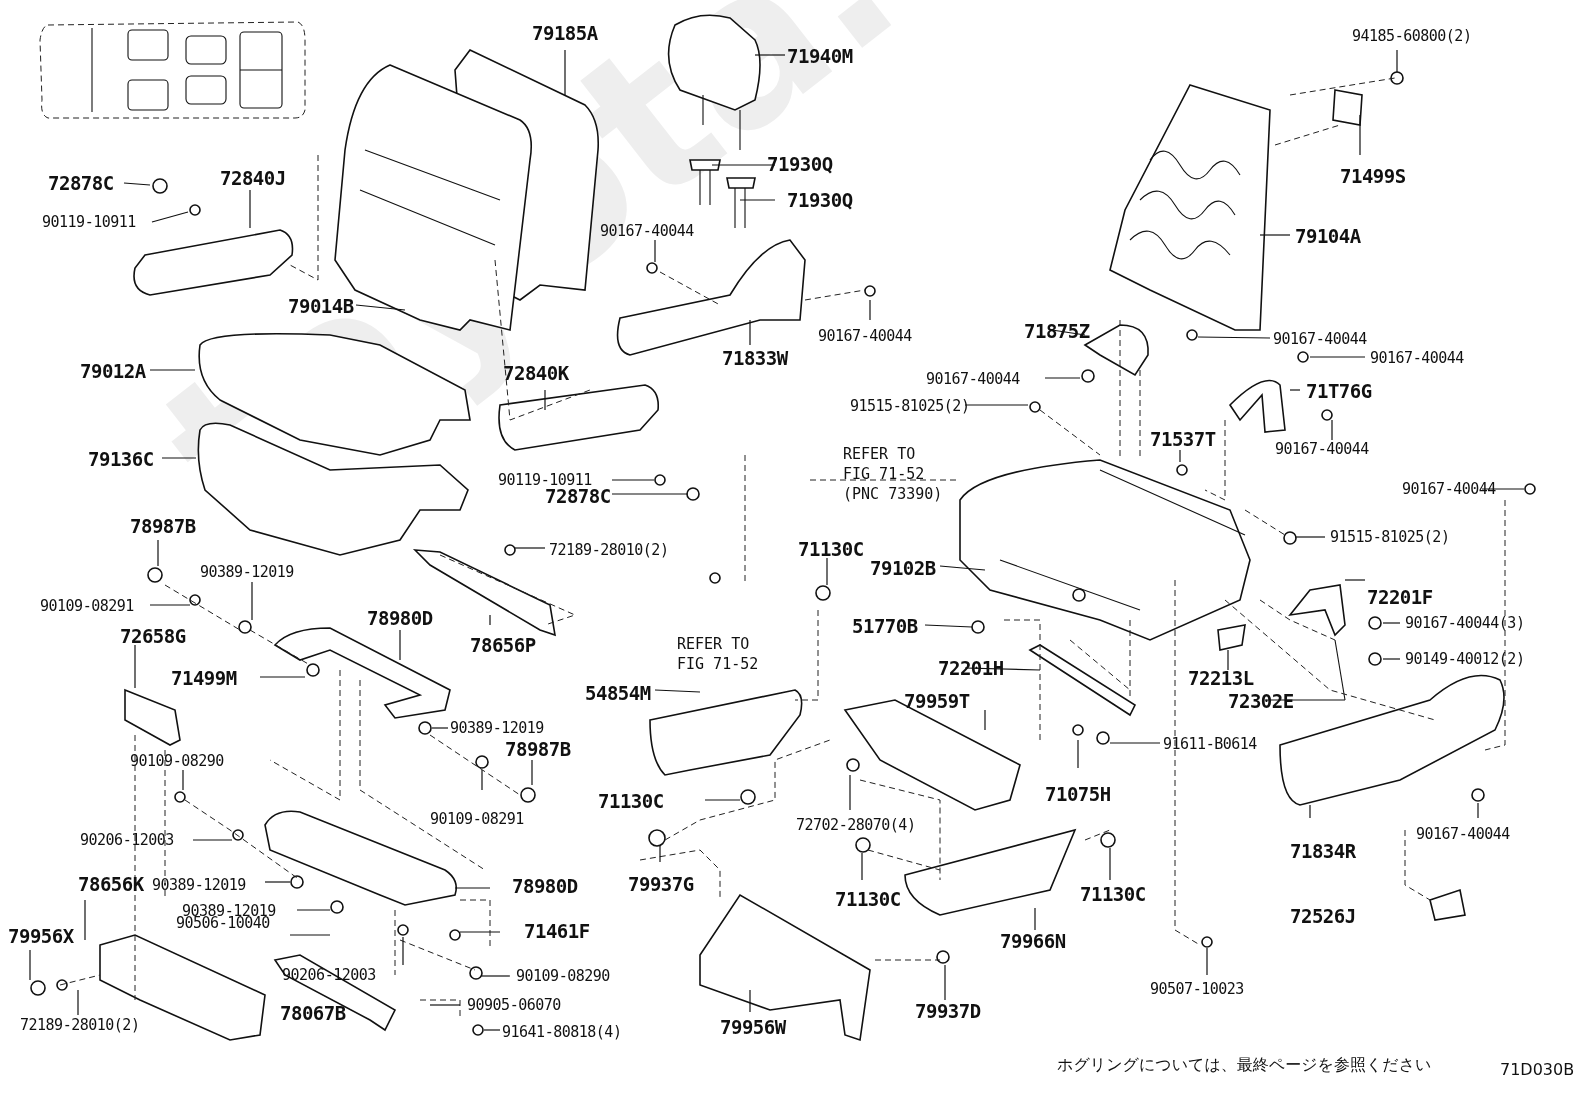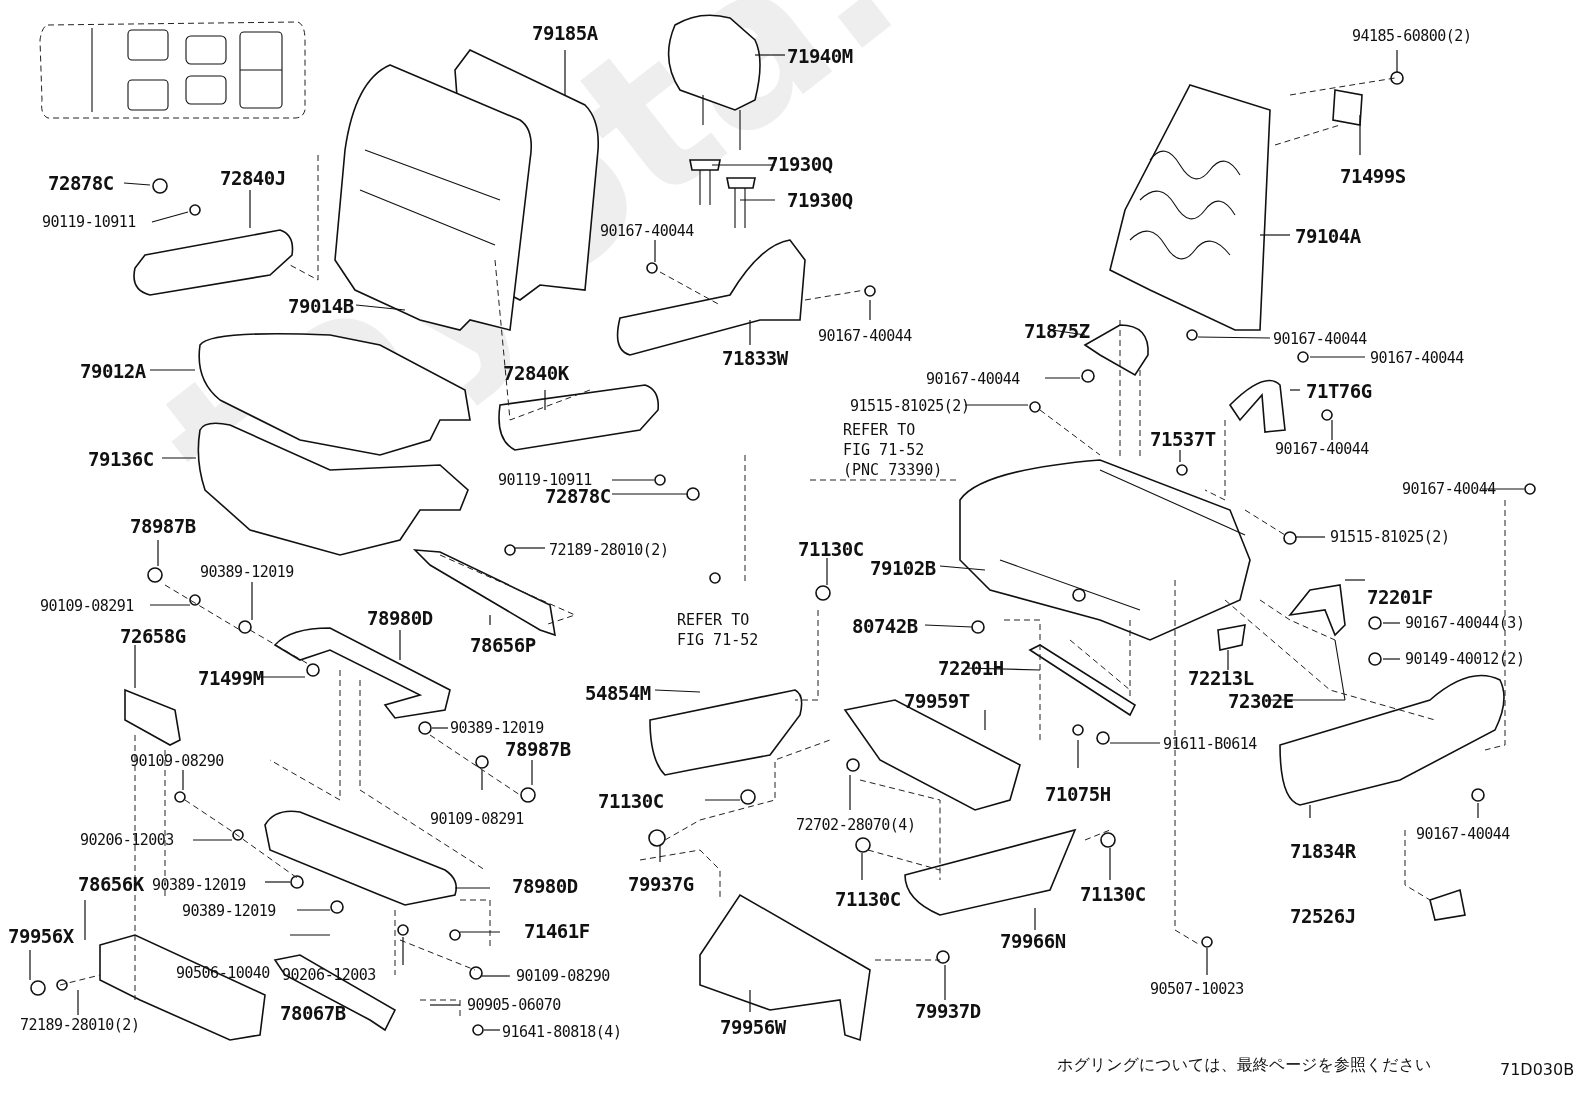--- a/index.html
+++ b/index.html
@@ -1,21 +1,21 @@
 <!DOCTYPE html>
 <html><head>
 <meta charset="utf-8">
 <style>
   html, body { margin:0; padding:0; background:#ffffff; }
   body { width:1592px; height:1099px; position:relative; overflow:hidden; font-family:"DejaVu Sans Mono","Liberation Mono",monospace; }
   #canvas { position:absolute; left:0; top:0; width:1592px; height:1099px; }
   .lbl { position:absolute; font-family:"DejaVu Sans Mono","Liberation Mono",monospace; color:#111; white-space:nowrap; letter-spacing:-0.5px; }
   .big { font-size:19px; font-weight:bold; }
   .small { font-size:15px; }
-  .note { font-size:15px; line-height:20px; letter-spacing:0; }
+  .note { font-size:15px; line-height:20px; letter-spacing:0;margin-top:24px; }
   .footer { font-family:"DejaVu Sans","Liberation Sans",sans-serif; font-size:16px; color:#111; position:absolute; letter-spacing:0; }
   .code { font-family:"DejaVu Sans","Liberation Sans",sans-serif; font-size:16px; color:#111; position:absolute; }
   .watermark { position:absolute; left:120px; top:380px; font-family:"DejaVu Sans","Liberation Sans",sans-serif; font-size:210px; font-weight:bold; color:#eeeeee; transform:rotate(-38deg); transform-origin:left top; white-space:nowrap; pointer-events:none; }
   svg .part { fill:#fff; stroke:#111; stroke-width:1.6; }
   svg .thin { fill:none; stroke:#111; stroke-width:1.1; }
   svg .dash { fill:none; stroke:#222; stroke-width:1; stroke-dasharray:6 4; }
   svg .lead { fill:none; stroke:#111; stroke-width:1.2; }
 </style>
 </head>
 <body>
@@ -307,24 +307,24 @@
 <div class="lbl big" style="left:130px;top:515px">78987B</div>
 <div class="lbl small" style="left:549px;top:541px">72189-28010(2)</div>
 <div class="lbl big" style="left:798px;top:538px">71130C</div>
 <div class="lbl big" style="left:870px;top:557px">79102B</div>
 <div class="lbl small" style="left:200px;top:563px">90389-12019</div>
 <div class="lbl big" style="left:1367px;top:586px">72201F</div>
 <div class="lbl small" style="left:40px;top:597px">90109-08291</div>
 <div class="lbl big" style="left:367px;top:607px">78980D</div>
 <div class="lbl big" style="left:120px;top:625px">72658G</div>
 <div class="lbl big" style="left:470px;top:634px">78656P</div>
-<div class="lbl big" style="left:852px;top:615px">80742B</div>
+<div class="lbl big" style="left:852px;top:615px">51770B</div>
 <div class="lbl small" style="left:1405px;top:614px">90167-40044(3)</div>
 <div class="lbl small" style="left:1405px;top:650px">90149-40012(2)</div>
-<div class="lbl big" style="left:198px;top:667px">71499M</div>
+<div class="lbl big" style="left:171px;top:667px">71499M</div>
 <div class="lbl big" style="left:938px;top:657px">72201H</div>
 <div class="lbl big" style="left:1188px;top:667px">72213L</div>
 <div class="lbl big" style="left:1228px;top:690px">72302E</div>
 <div class="lbl big" style="left:585px;top:682px">54854M</div>
 <div class="lbl big" style="left:904px;top:690px">79959T</div>
 <div class="lbl small" style="left:450px;top:719px">90389-12019</div>
 <div class="lbl big" style="left:505px;top:738px">78987B</div>
 <div class="lbl small" style="left:1163px;top:735px">91611-B0614</div>
 <div class="lbl small" style="left:130px;top:752px">90109-08290</div>
 <div class="lbl big" style="left:598px;top:790px">71130C</div>
@@ -336,21 +336,21 @@
 <div class="lbl small" style="left:80px;top:831px">90206-12003</div>
 <div class="lbl big" style="left:628px;top:873px">79937G</div>
 <div class="lbl big" style="left:78px;top:873px">78656K</div>
 <div class="lbl small" style="left:152px;top:876px">90389-12019</div>
 <div class="lbl big" style="left:512px;top:875px">78980D</div>
 <div class="lbl big" style="left:835px;top:888px">71130C</div>
 <div class="lbl big" style="left:1080px;top:883px">71130C</div>
 <div class="lbl small" style="left:182px;top:902px">90389-12019</div>
 <div class="lbl big" style="left:1290px;top:905px">72526J</div>
 <div class="lbl big" style="left:8px;top:925px">79956X</div>
-<div class="lbl small" style="left:176px;top:964px">90506-10040</div>
+<div class="lbl small" style="left:176px;top:914px">90506-10040</div>
 <div class="lbl big" style="left:524px;top:920px">71461F</div>
 <div class="lbl big" style="left:1000px;top:930px">79966N</div>
 <div class="lbl small" style="left:282px;top:966px">90206-12003</div>
 <div class="lbl small" style="left:516px;top:967px">90109-08290</div>
 <div class="lbl small" style="left:1150px;top:980px">90507-10023</div>
 <div class="lbl small" style="left:467px;top:996px">90905-06070</div>
 <div class="lbl small" style="left:20px;top:1016px">72189-28010(2)</div>
 <div class="lbl big" style="left:280px;top:1002px">78067B</div>
 <div class="lbl small" style="left:502px;top:1023px">91641-80818(4)</div>
 <div class="lbl big" style="left:720px;top:1016px">79956W</div>

